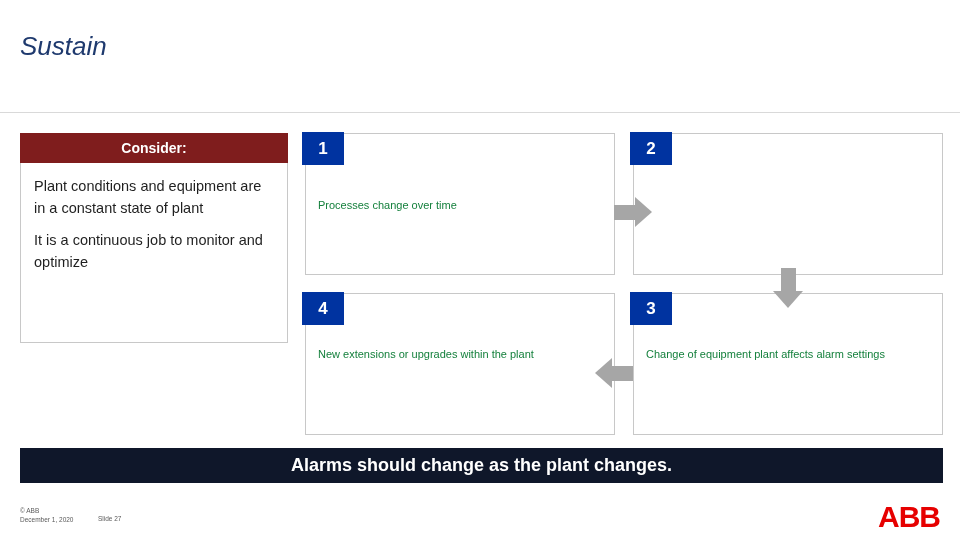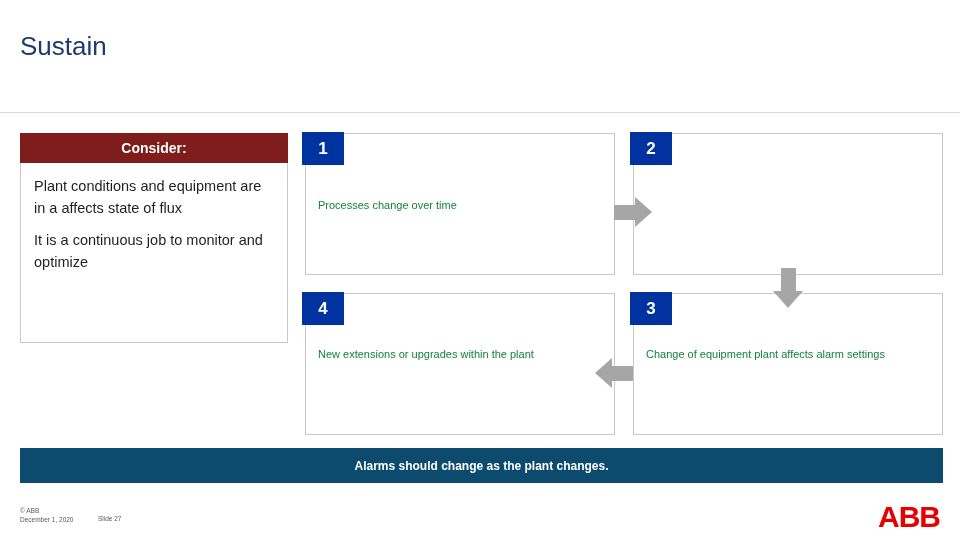--- a/index.html
+++ b/index.html
@@ -28,20 +28,21 @@
     position: absolute;
     left: 20px;
     top: 30px;
     width: 900px;
   }
   .title-line1 {
     font-size: 26px;
     color: #1f3a6e;
     line-height: 32px;
     white-space: nowrap;
+    font-style: italic;
   }
   .title-line2 {
     font-size: 23px;
     color: #2a5aa8;
     line-height: 32px;
     white-space: nowrap;
   }
 
   .hrule {
     position: absolute;
@@ -195,23 +196,23 @@
     border-right: 17px solid #a6a6a6;
   }
 
   
   .banner {
     position: absolute;
     left: 20px;
     top: 448px;
     width: 923px;
     height: 35px;
-    background: #0c4a6e;
+    background: #0f172a;
     color: #ffffff;
-    font-size: 12px;
+    font-size: 18px;
     font-weight: bold;
     display: flex;
     align-items: center;
     justify-content: center;
   }
 
   
   .meta {
     position: absolute;
     left: 20px;
@@ -245,21 +246,21 @@
 
 <div class="slide">
 
   <div class="title-block">
     <div class="title-line1">Sustain</div>
   </div>
   <div class="hrule"></div>
 
   <div class="consider-header">Consider:</div>
   <div class="consider-body">
-    <p>Plant conditions and equipment are in a affects state of flux</p>
+    <p>Plant conditions and equipment are in a constant state of plant</p>
     <p>It is a continuous job to monitor and optimize</p>
   </div>
 
   <div class="qbox q1"></div>
   <div class="qbox q2"></div>
   <div class="qbox q4"></div>
   <div class="qbox q3"></div>
 
   <div class="qlabel l1">1</div>
   <div class="qlabel l2">2</div>

